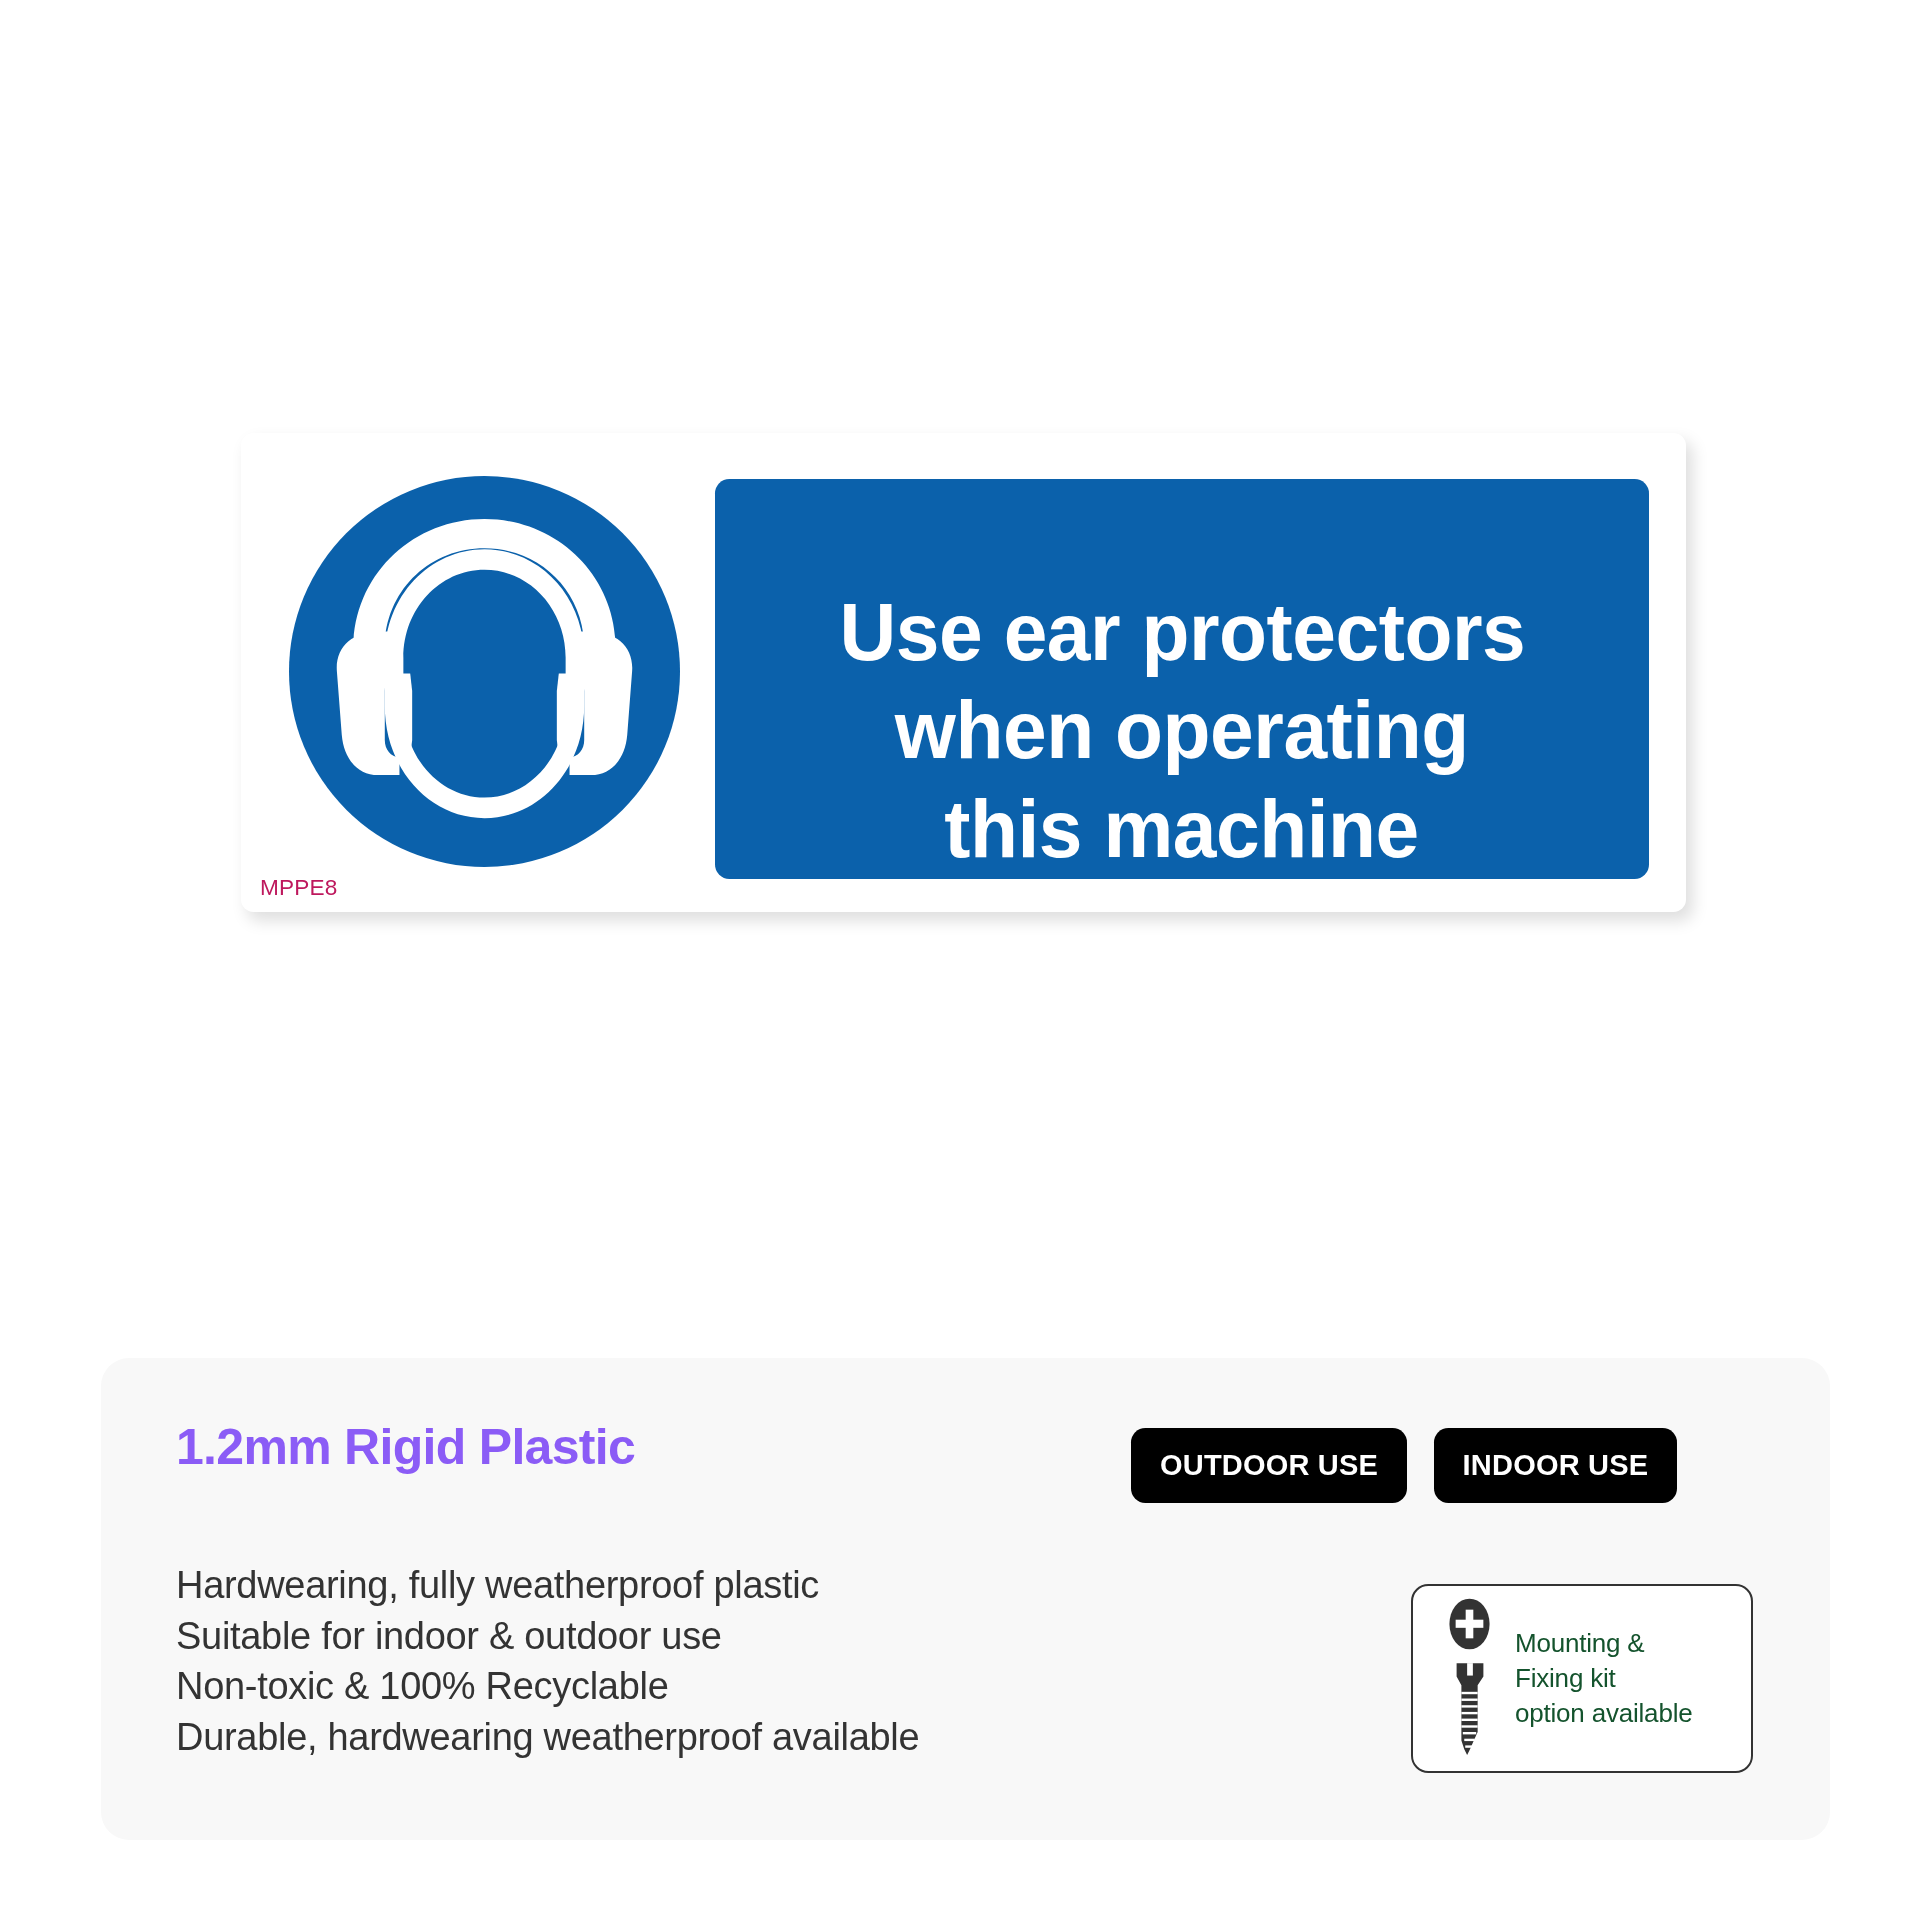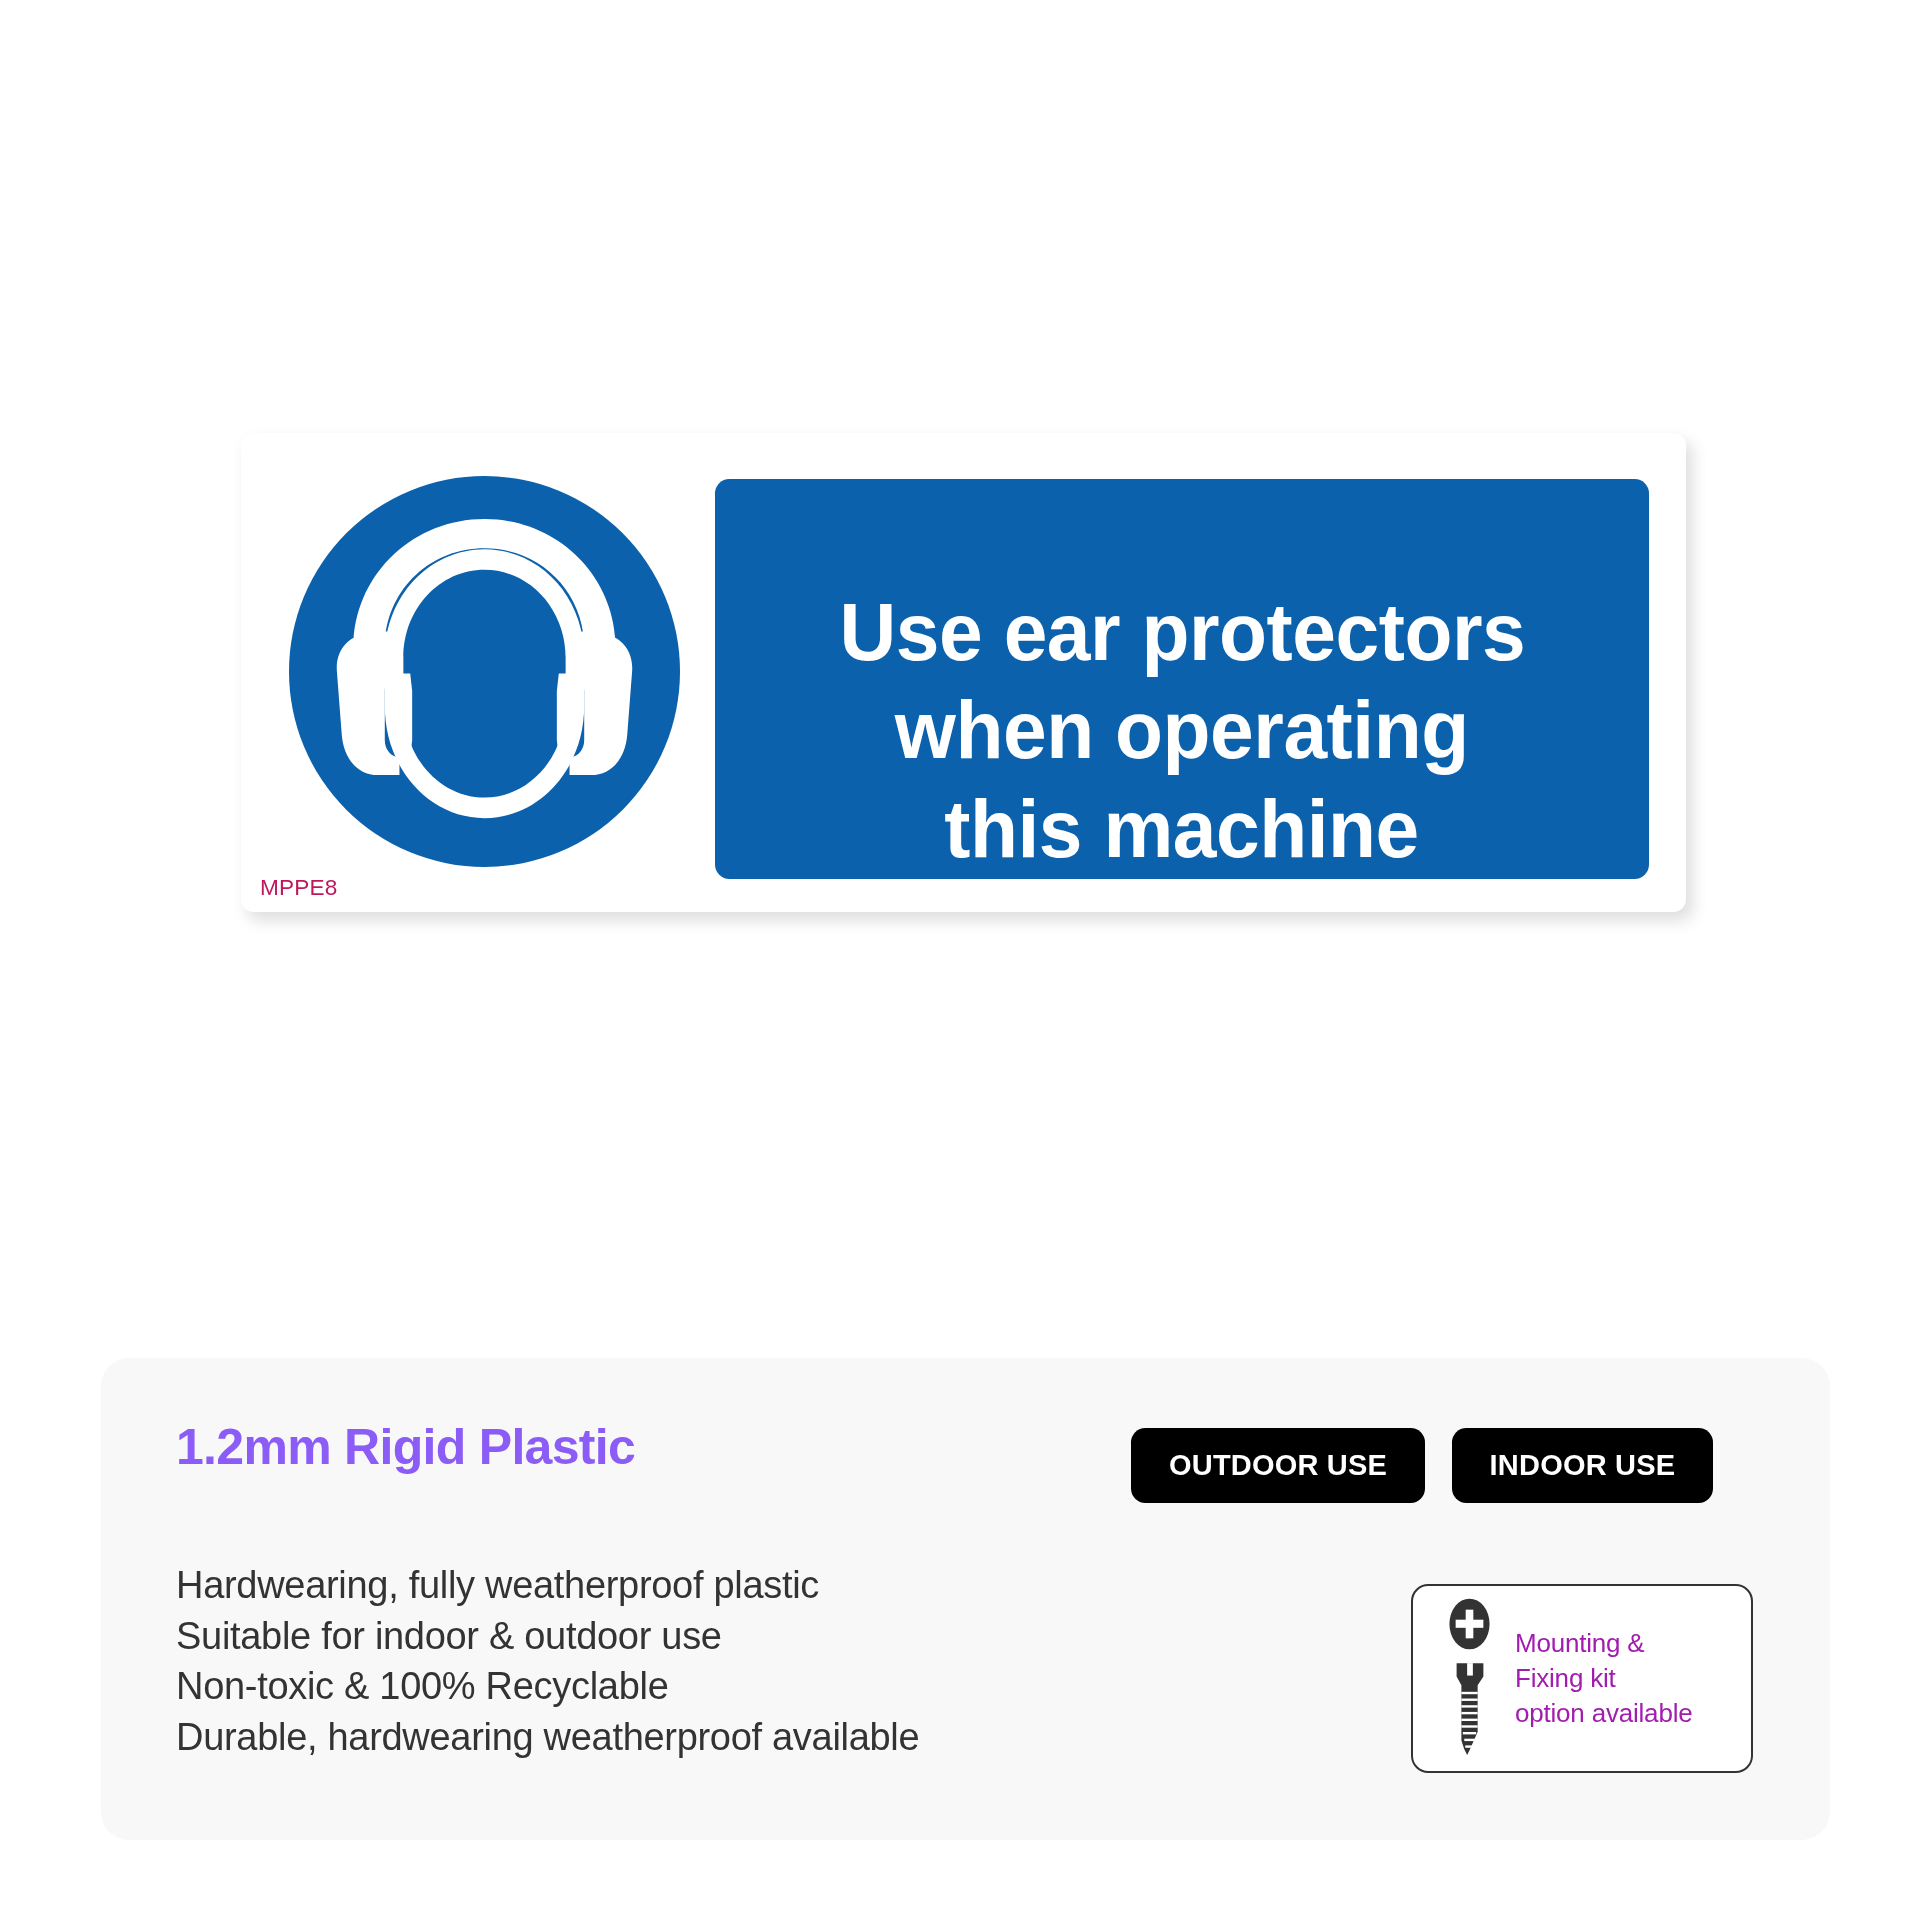--- a/index.html
+++ b/index.html
@@ -123,21 +123,21 @@
     gap: 26.5px;
   }
   .use-badge {
     background: #000000;
     color: #ffffff;
     border-radius: 14.4px;
     height: 75px;
     display: flex;
     align-items: center;
     justify-content: center;
-    padding: 0 38px;
+    padding: 0 29px;
     font-size: 29px;
     font-weight: bold;
     letter-spacing: 0.2px;
     white-space: nowrap;
     box-sizing: border-box;
   }
 
   
   #mounting-box {
     position: absolute;
@@ -159,21 +159,21 @@
     flex-direction: column;
     align-items: center;
     justify-content: center;
     margin-left: 18.3px;
   }
   #mounting-icons svg { display: block; }
   #mounting-text {
     margin-left: 6.7px;
     font-size: 26px;
     line-height: 1.34;
-    color: #a21caf;
+    color: #14532d;
     letter-spacing: -0.2px;
   }
   .mount-line { white-space: nowrap; }
 </style>
 </head>
 <body>
 
 <div id="sign-card">
 
   <div id="pictogram">

